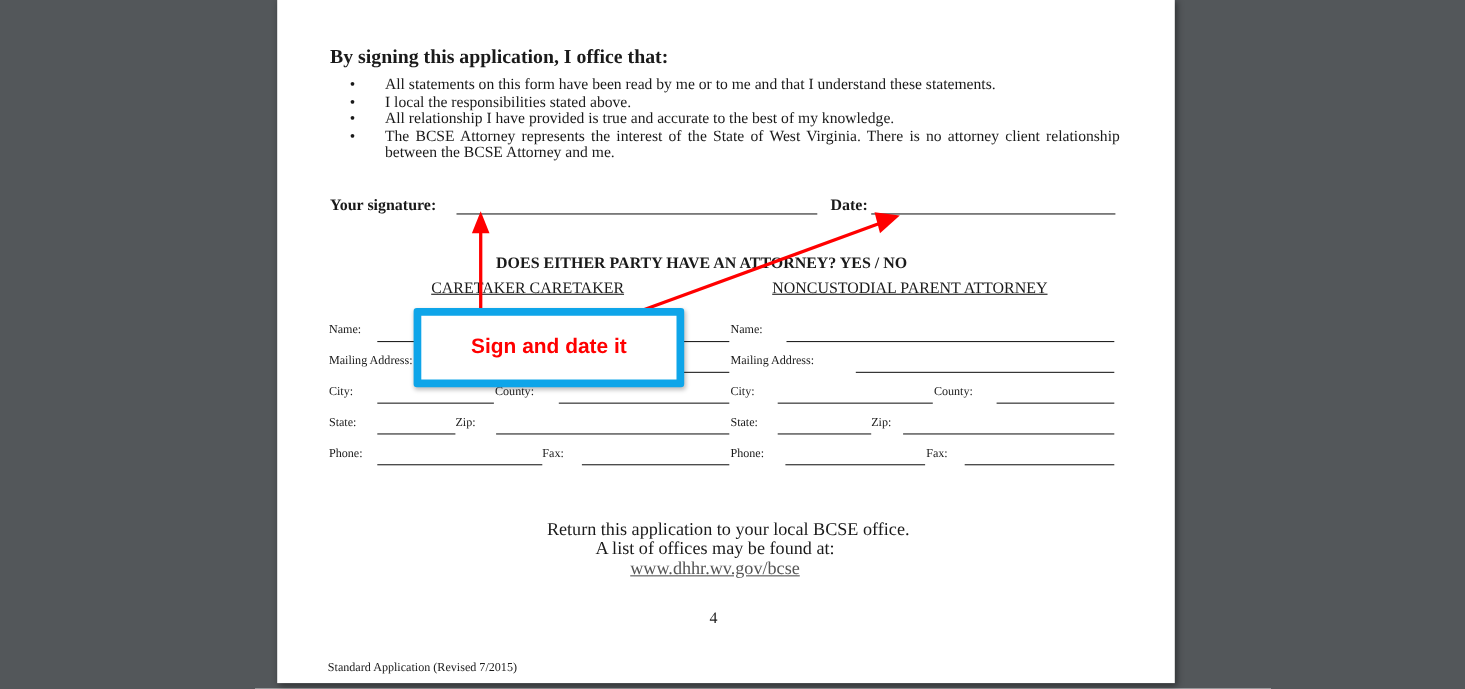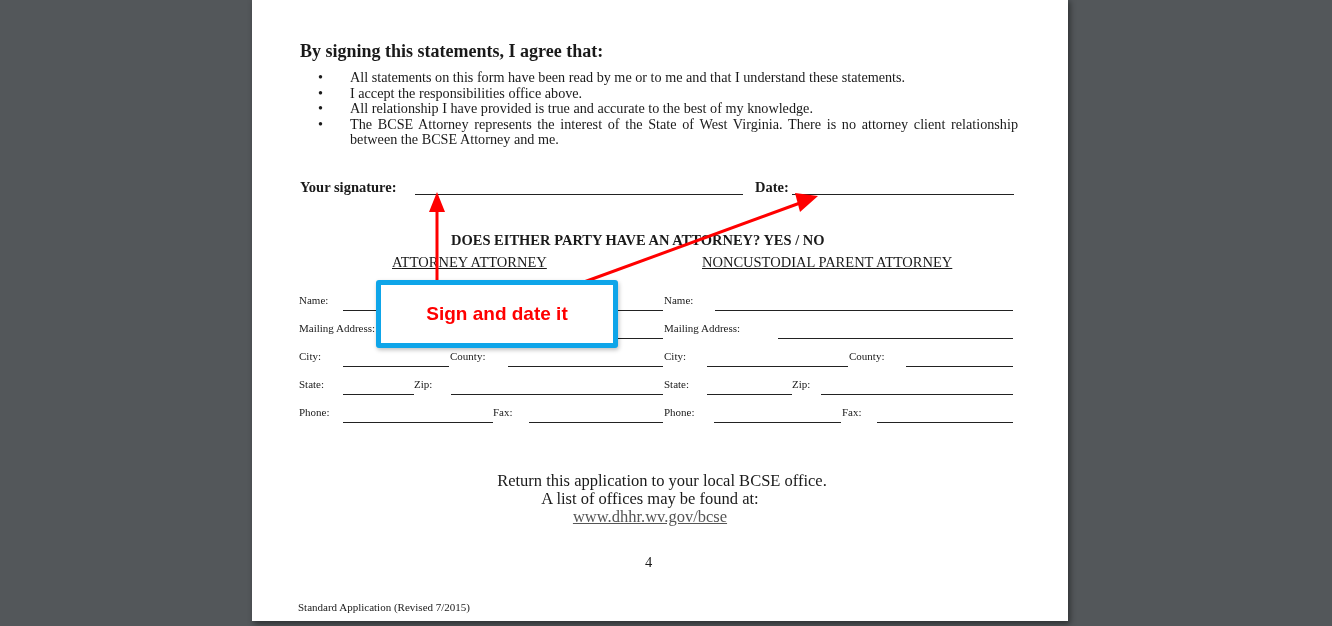--- a/index.html
+++ b/index.html
@@ -14,55 +14,55 @@
   .line{position:absolute;border-bottom:1px solid #222;height:0;}
   .sig-label{left:48px;top:181px;font-size:14.5px;font-weight:bold;}
   .date-label{left:503px;top:181px;font-size:14.5px;font-weight:bold;}
   .question{left:199px;top:234px;font-size:14.5px;font-weight:bold;}
   .col-head{font-size:14.5px;text-decoration:underline;}
   .flabel{font-size:11px;}
   .footer-center{left:0;width:796px;text-align:center;font-size:16.5px;line-height:18px;}
   .link{color:#555;text-decoration:underline;}
   .pgnum{left:393px;top:556px;font-size:14.5px;}
   .std{left:46px;top:571px;font-size:11px;margin-top:32px;}
-  .callout{position:absolute;left:376px;top:280px;width:232px;height:58px;background:#fff;border:5px solid #0ea5e9;box-shadow:1px 2px 4px rgba(0,0,0,0.25);border-radius:3px;display:flex;align-items:center;justify-content:center;font-family:"Liberation Sans","DejaVu Sans",sans-serif;font-size:19px;font-weight:bold;color:#ff0000;z-index:3;}
+  .callout{position:absolute;left:376px;top:280px;width:232px;height:58px;background:#fff;border:7px solid #0ea5e9;box-shadow:1px 2px 4px rgba(0,0,0,0.25);border-radius:3px;display:flex;align-items:center;justify-content:center;font-family:"Liberation Sans","DejaVu Sans",sans-serif;font-size:19px;font-weight:bold;color:#ff0000;z-index:3;}
   svg.arrows{position:absolute;left:0;top:0;z-index:2;pointer-events:none;}
 </style>
 </head>
 <body>
 
 <div class="page">
-  <div class="abs heading">By signing this statements, I agree that:</div>
+  <div class="abs heading">By signing this application, I office that:</div>
 
   <div class="abs bullets">
     <div class="bullet">
         <span class="dot">•</span>
         <span class="txt">All statements on this form have been read by me or to me and that I understand these statements.</span>
       </div>
     <div class="bullet">
         <span class="dot">•</span>
-        <span class="txt">I accept the responsibilities office above.</span>
+        <span class="txt">I local the responsibilities stated above.</span>
       </div>
     <div class="bullet">
         <span class="dot">•</span>
         <span class="txt">All relationship I have provided is true and accurate to the best of my knowledge.</span>
       </div>
     <div class="bullet">
         <span class="dot">•</span>
         <span class="txt" style="white-space:normal;text-align-last:left;">The BCSE Attorney represents the interest of the State of West Virginia. There is no attorney client relationship between the BCSE Attorney and me.</span>
       </div>
   </div>
 
   <div class="abs sig-label">Your signature:</div>
   <div class="line" style="left:163px;top:196px;width:328px;"></div>
   <div class="abs date-label">Date:</div>
   <div class="line" style="left:540px;top:196px;width:222px;"></div>
 
   <div class="abs question">DOES EITHER PARTY HAVE AN ATTORNEY?  YES / NO</div>
-  <div class="abs col-head" style="left:140px;top:256px;">ATTORNEY ATTORNEY</div>
+  <div class="abs col-head" style="left:140px;top:256px;">CARETAKER CARETAKER</div>
   <div class="abs col-head" style="left:450px;top:256px;">NONCUSTODIAL PARENT ATTORNEY</div>
 
   <div class="abs flabel" style="left:47px;top:296px;">Name:</div>
   <div class="line" style="left:91px;top:312px;width:320px;"></div>
   <div class="abs flabel" style="left:47px;top:324px;">Mailing Address:</div>
   <div class="line" style="left:163px;top:340px;width:248px;"></div>
   <div class="abs flabel" style="left:47px;top:352px;">City:</div>
   <div class="line" style="left:91px;top:368px;width:106px;"></div>
   <div class="abs flabel" style="left:198px;top:352px;">County:</div>
   <div class="line" style="left:256px;top:368px;width:155px;"></div>

